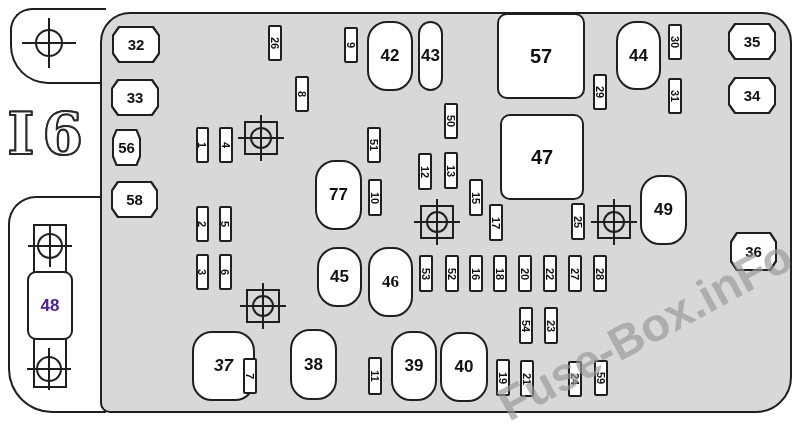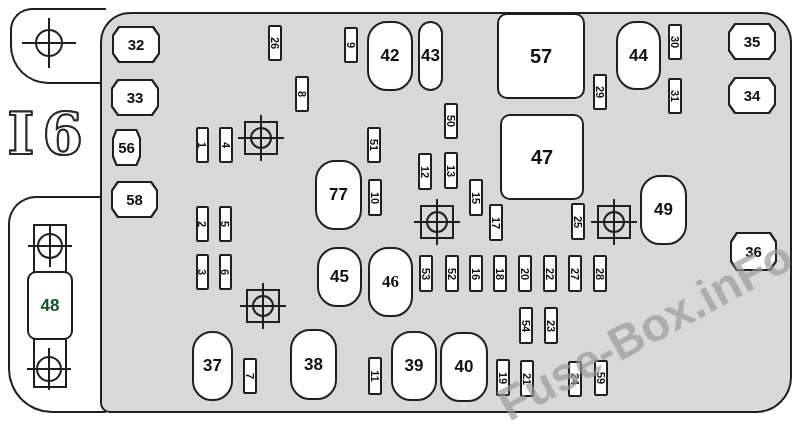--- a/index.html
+++ b/index.html
@@ -52,21 +52,21 @@
   
   .cross { position:absolute; }
   .cross .sq   { position:absolute; left:0; top:0; right:0; bottom:0; border:2px solid var(--stroke); }
   .cross .circ { position:absolute; border:2px solid var(--stroke); border-radius:50%; }
   .cross .hl, .cross .vl { position:absolute; background: var(--stroke); }
 
   
   .strip { position:absolute; background:#fff; border:2px solid var(--stroke); }
   .maxi-body {
     position:absolute; background:#fff; border:2px solid var(--stroke); border-radius:9px;
-    display:flex; align-items:center; justify-content:center; font-weight:bold; font-size:17px; color:#14532d;
+    display:flex; align-items:center; justify-content:center; font-weight:bold; font-size:17px; color:#4c1d95;
   }
 
   
   .label-code {
     position:absolute; left:-4px; top:100px; width:106px; z-index:1;
     text-align:center; font-family:"DejaVu Serif", serif;
     font-size:58px; font-weight:bold; letter-spacing:8px; color:#fff;
     -webkit-text-stroke: 2px #2a2a2a;
     text-shadow: -1px 0 #2a2a2a, 1px 0 #2a2a2a, 0 -1px #2a2a2a, 0 1px #2a2a2a;
   }
@@ -112,21 +112,21 @@
       </div>
       <div class="box bigsq" style="left: 497px; top: 13px; width: 88px; height: 86px;">57</div>
       <div class="box bigsq" style="left: 500px; top: 114px; width: 84px; height: 86px;">47</div>
       <div class="box relay" style="left: 367px; top: 21px; width: 46px; height: 70px;">42</div>
       <div class="box relay" style="left: 418px; top: 21px; width: 25px; height: 70px;">43</div>
       <div class="box relay" style="left: 616px; top: 21px; width: 45px; height: 69px;">44</div>
       <div class="box relay" style="left: 315px; top: 160px; width: 47px; height: 70px;">77</div>
       <div class="box relay" style="left: 640px; top: 175px; width: 47px; height: 70px;">49</div>
       <div class="box relay" style="left: 317px; top: 247px; width: 45px; height: 60px;">45</div>
       <div class="box relay" style="left: 368px; top: 247px; width: 45px; height: 70px; font-family: Liberation Serif, serif;">46</div>
-      <div class="box relay" style="left: 192px; top: 331px; width: 41px; height: 70px;">37</div>
+      <div class="box relay" style="left: 192px; top: 331px; width: 63px; height: 70px; font-style: italic;">37</div>
       <div class="box relay" style="left: 290px; top: 329px; width: 47px; height: 71px;">38</div>
       <div class="box relay" style="left: 391px; top: 331px; width: 46px; height: 70px;">39</div>
       <div class="box relay" style="left: 440px; top: 332px; width: 48px; height: 70px;">40</div>
       <div class="box smallf" style="left: 268px; top: 25px; width: 14px; height: 36px;">
         <div class="rot">26</div>
       </div>
       <div class="box smallf" style="left: 344px; top: 27px; width: 14px; height: 36px;">
         <div class="rot">9</div>
       </div>
       <div class="box smallf" style="left: 668px; top: 24px; width: 14px; height: 36px;">

